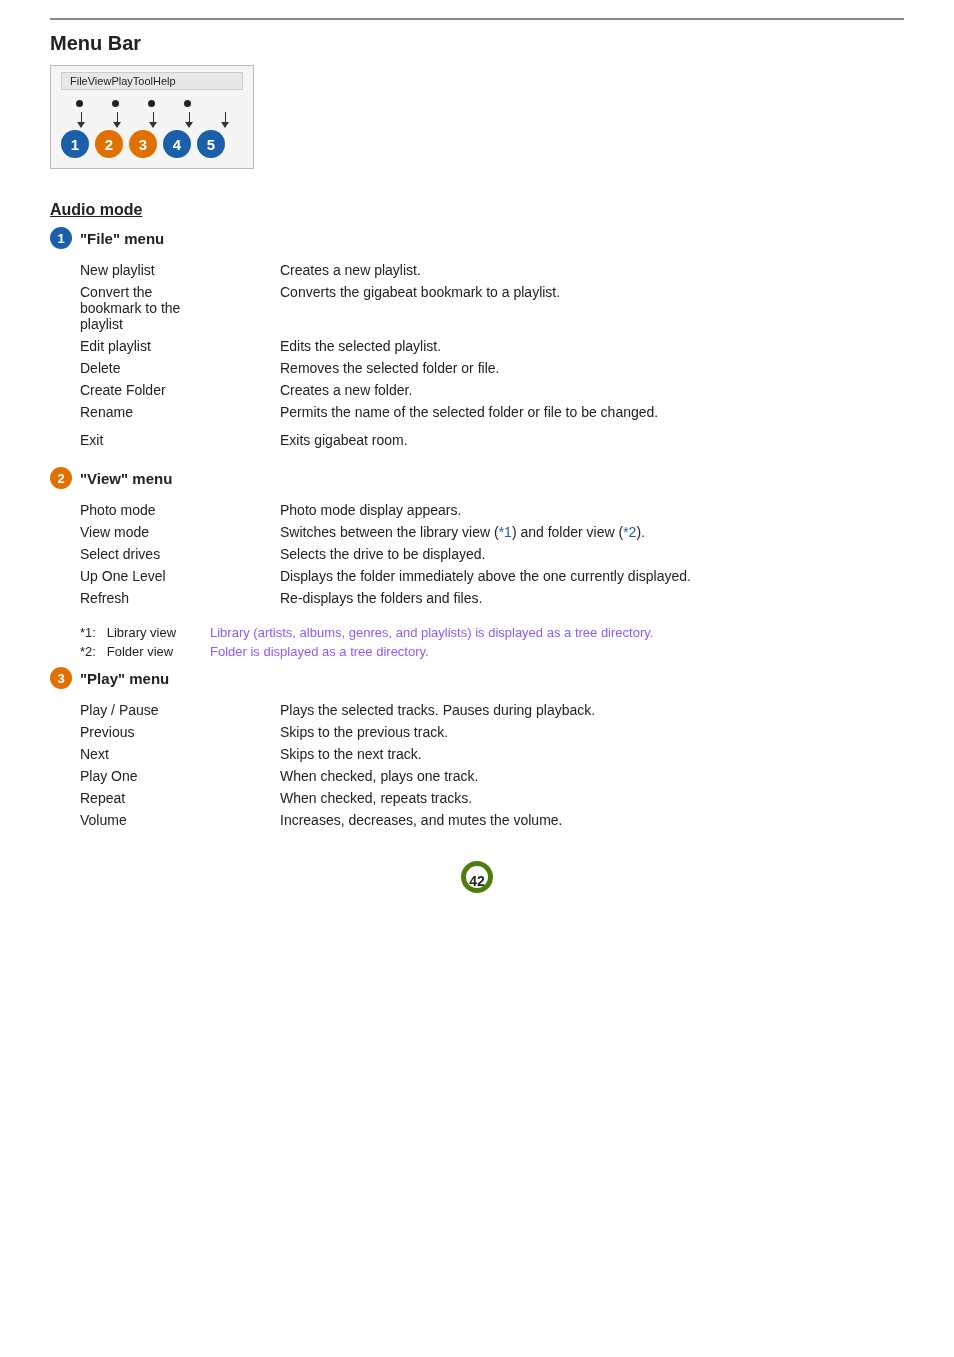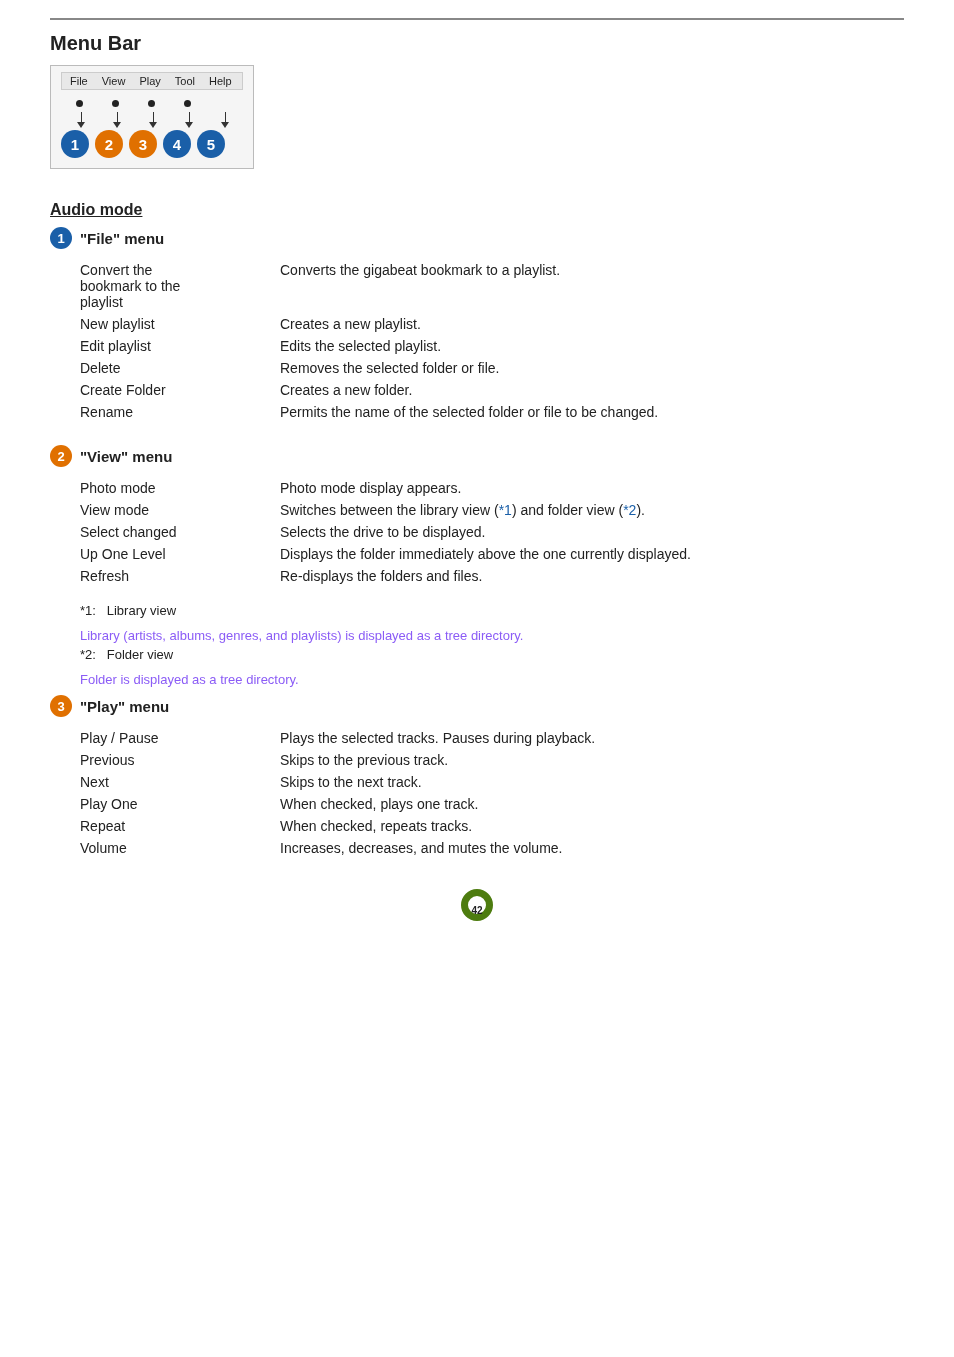--- a/index.html
+++ b/index.html
@@ -115,21 +115,20 @@
       color: #222;
     }
     .footnote-section {
       margin-left: 30px;
       margin-bottom: 8px;
     }
     .footnote-row {
       display: flex;
       gap: 10px;
       margin-bottom: 4px;
-      flex-direction: column;
     }
     .footnote-label {
       width: 120px;
       flex-shrink: 0;
       color: #222;
       font-size: 13px;
     }
     .footnote-desc {
       font-size: 13px;
       color: #8b5cf6;
@@ -137,28 +136,28 @@
     .link-text {
       color: #1a5fa8;
     }
     .page-number-area {
       text-align: center;
       margin-top: 30px;
       font-size: 14px;
     }
     .page-number-box {
       display: inline-block;
-      border: 7px solid #4d7c0f;
+      border: 5px solid #4d7c0f;
       border-radius: 50%;
       width: 32px;
       height: 32px;
       line-height: 30px;
       text-align: center;
       font-weight: bold;
-      font-size: 10px;
+      font-size: 14px;
     }
     .menubar-arrow-row {
       display: flex;
       gap: 0px;
       margin-left: 2px;
     }
     .arrow-col {
       display: flex;
       flex-direction: column;
       align-items: center;
@@ -184,21 +183,20 @@
     .dot-cell {
       width: 36px;
       text-align: center;
     }
     .menubar-bar {
       background: #e8e8e8;
       border: 1px solid #ccc;
       padding: 2px 8px;
       font-size: 11px;
       display: flex;
-      gap: 14px;
       margin-bottom: 4px;
     }
   </style>
 </head>
 <body>
 
 <div class="page">
   <div class="top-border"></div>
 
   
@@ -261,46 +259,50 @@
 
   
   <div>
     <div class="section-header">
       <div class="circle-num blue">1</div>
       <span class="menu-section-label">"File" menu</span>
     </div>
     <table class="menu-table">
       <tbody>
         <tr>
+          <td class="col-label">New playlist</td>
+          <td class="col-desc">Creates a new playlist.</td>
+        </tr>
+        <tr>
           <td class="col-label">Convert the<br>bookmark to the<br>playlist</td>
           <td class="col-desc">Converts the gigabeat bookmark to a playlist.</td>
         </tr>
         <tr>
-          <td class="col-label">New playlist</td>
-          <td class="col-desc">Creates a new playlist.</td>
-        </tr>
-        <tr>
           <td class="col-label">Edit playlist</td>
           <td class="col-desc">Edits the selected playlist.</td>
         </tr>
         <tr>
           <td class="col-label">Delete</td>
           <td class="col-desc">Removes the selected folder or file.</td>
         </tr>
         <tr>
           <td class="col-label">Create Folder</td>
           <td class="col-desc">Creates a new folder.</td>
         </tr>
         <tr>
           <td class="col-label">Rename</td>
           <td class="col-desc">Permits the name of the selected folder or file to be changed.</td>
         </tr>
         <tr>
           <td class="col-label"></td>
           <td class="col-desc"></td>
+        </tr>
+        <tr>
+          <td class="col-label">Exit</td>
+          <td class="col-desc">Exits gigabeat room.</td>
         </tr>
       </tbody>
     </table>
   </div>
 
   
   <div>
     <div class="section-header">
       <div class="circle-num orange">2</div>
       <span class="menu-section-label">"View" menu</span>
@@ -309,21 +311,21 @@
       <tbody>
         <tr>
           <td class="col-label">Photo mode</td>
           <td class="col-desc">Photo mode display appears.</td>
         </tr>
         <tr>
           <td class="col-label">View mode</td>
           <td class="col-desc">Switches between the library view (<span class="link-text">*1</span>) and folder view (<span class="link-text">*2</span>).</td>
         </tr>
         <tr>
-          <td class="col-label">Select changed</td>
+          <td class="col-label">Select drives</td>
           <td class="col-desc">Selects the drive to be displayed.</td>
         </tr>
         <tr>
           <td class="col-label">Up One Level</td>
           <td class="col-desc">Displays the folder immediately above the one currently displayed.</td>
         </tr>
         <tr>
           <td class="col-label">Refresh</td>
           <td class="col-desc">Re-displays the folders and files.</td>
         </tr>

